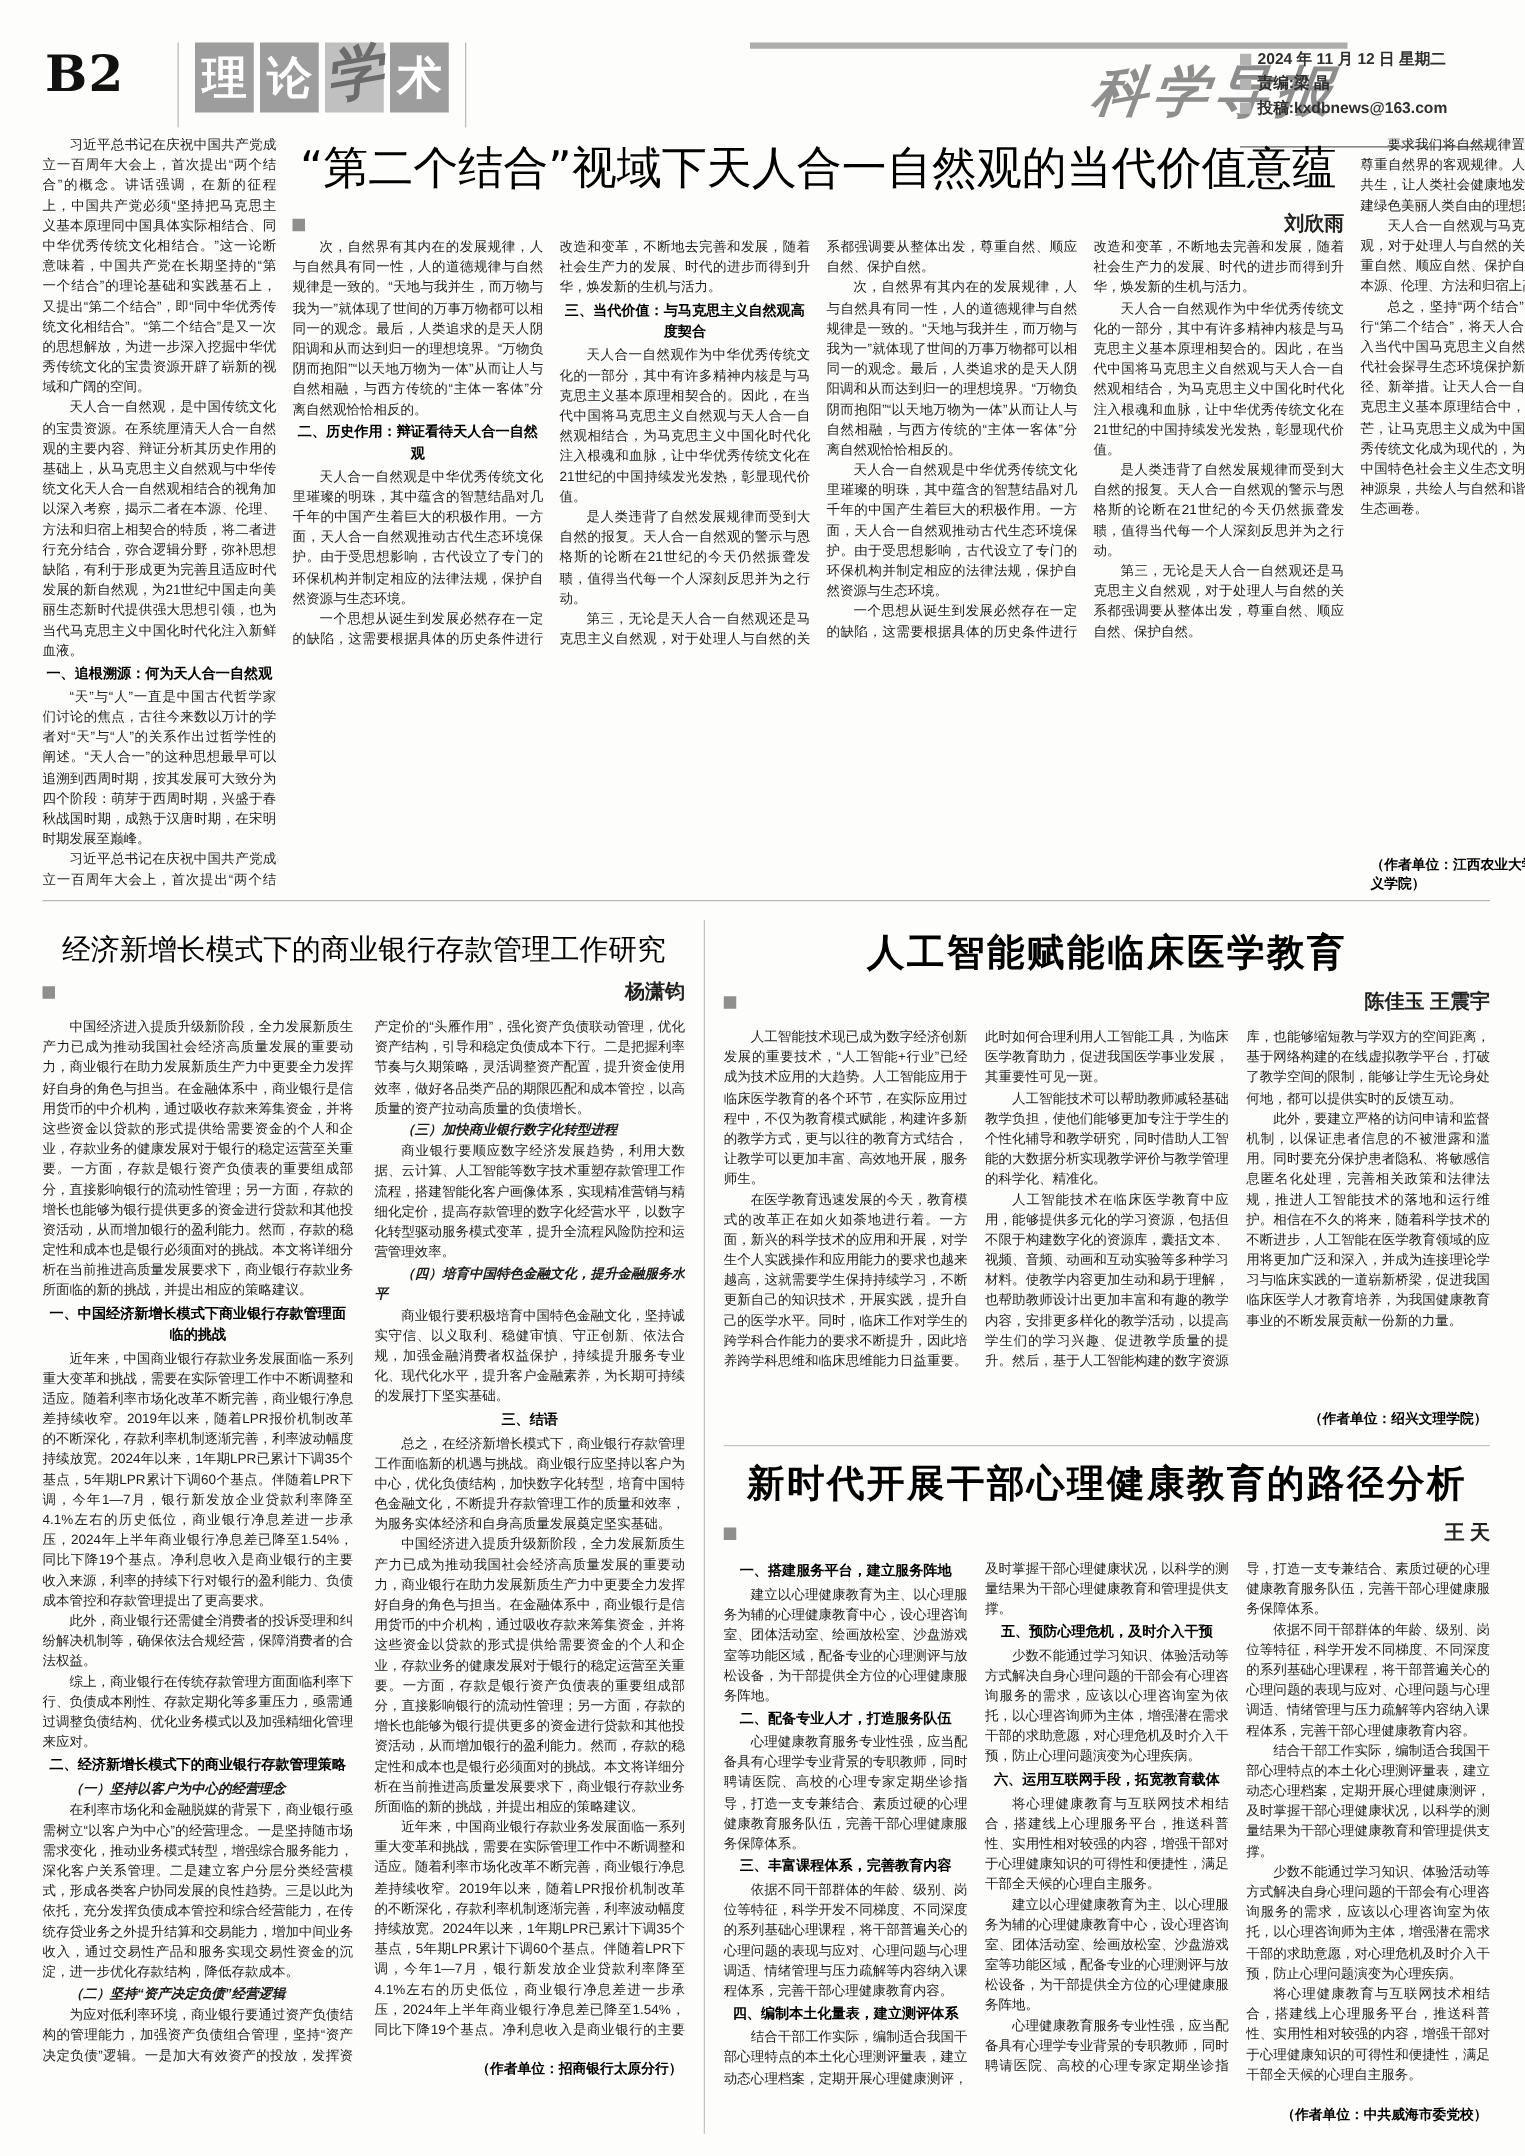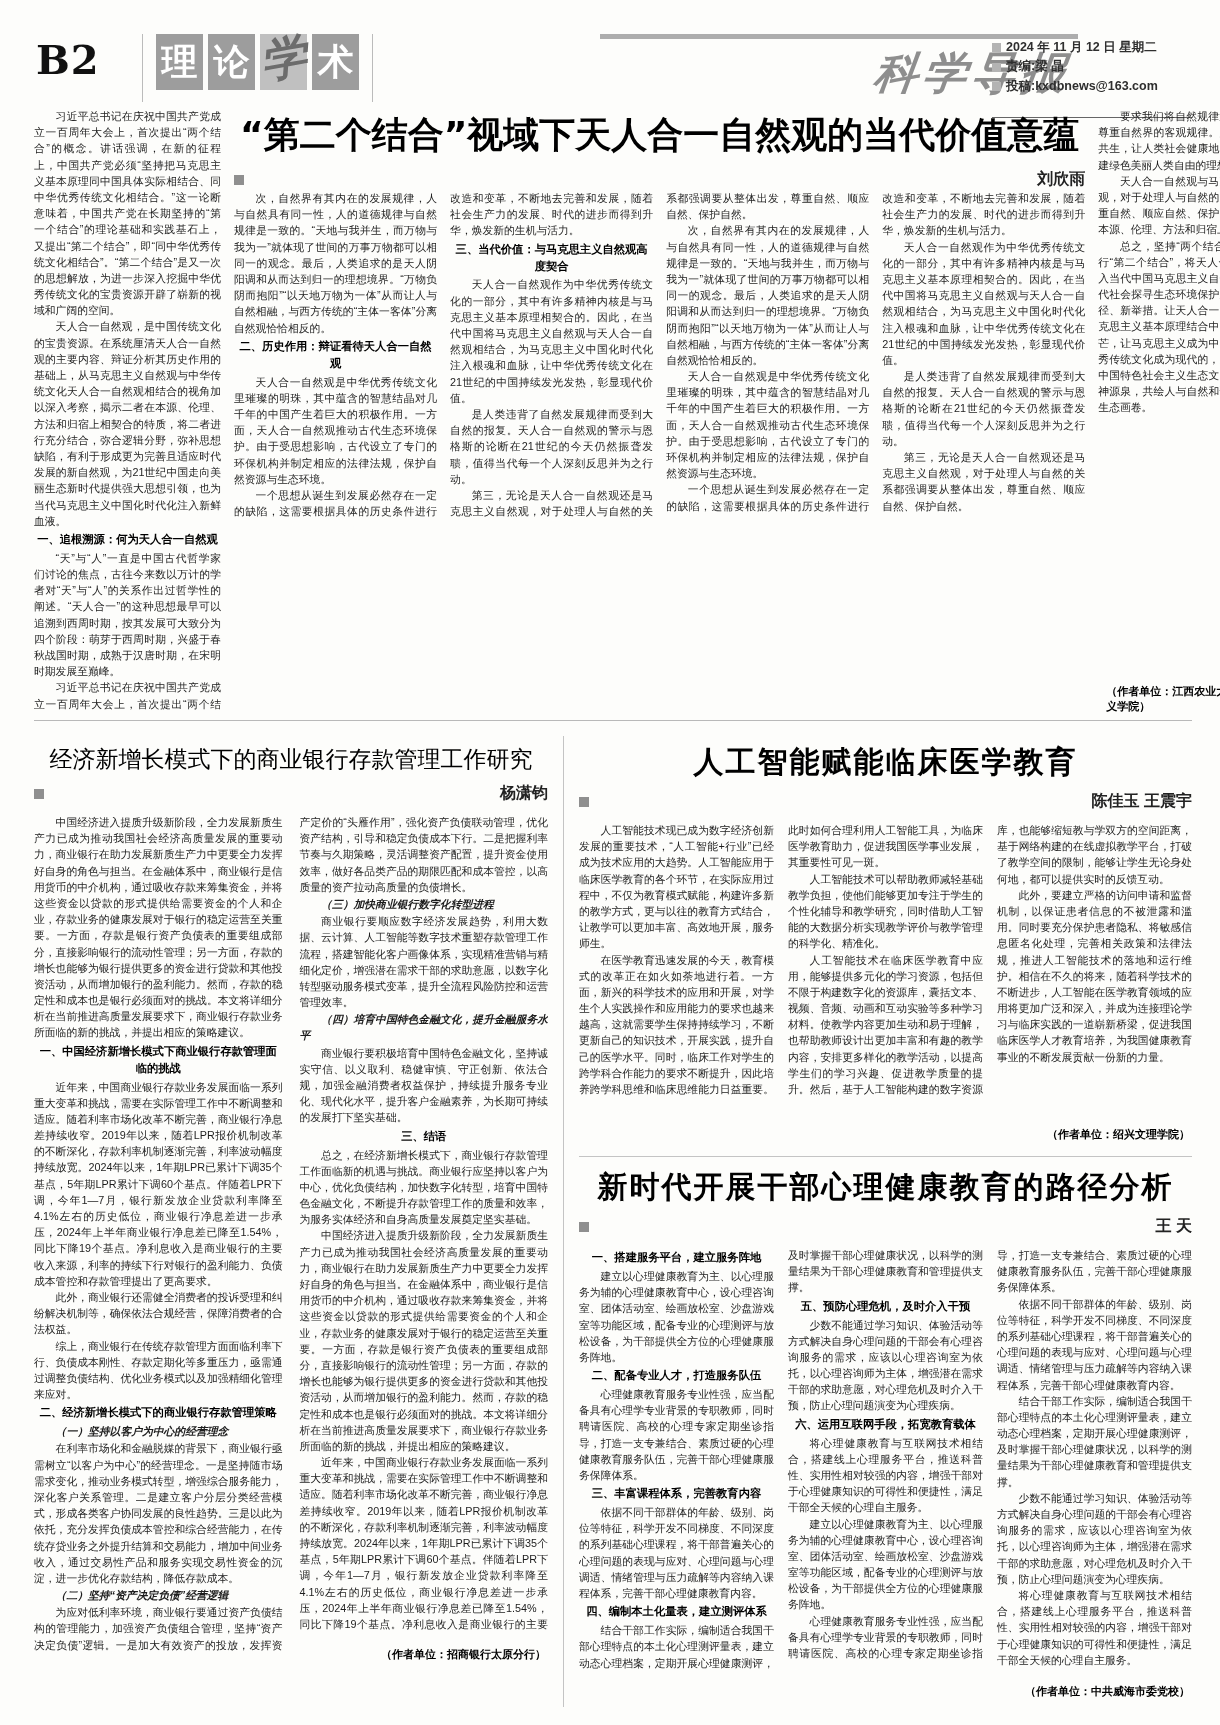--- a/index.html
+++ b/index.html
@@ -28,21 +28,21 @@
   .bodytext h4 { text-align:center; font-size:11.3px; font-weight:bold; color:#000; margin:2px 0; }
   .bodytext h5 { font-weight:bold; font-style:italic; text-indent:2em; font-size:10.8px; margin:1px 0; }
   .byline { display:flex; align-items:center; justify-content:space-between; gap:7px; font-size:16px; font-weight:bold; color:#222; }
   .byline .sq { width:10px; height:10px; background:#8f8f8f; }
   .attr { position:absolute; bottom:0; right:2px; background:#fdfdfb; font-weight:bold; font-size:11px; padding-left:8px; color:#000; }
 
   
   .toparticle { position:absolute; top:108px; left:34px; right:28px; height:606px; display:flex; gap:13px; }
   .sidecol { width:187px; flex:0 0 auto; overflow:hidden; position:relative; height:100%; }
   .centerzone { flex:1 1 auto; display:flex; flex-direction:column; }
-  .mainhead { font-family:"DejaVu Sans",sans-serif; font-weight:bold; font-size:36px; letter-spacing:0px; color:#000; text-align:center; line-height:1.25; margin:4px 6px 0; white-space:nowrap; }
+  .mainhead { font-family:"DejaVu Sans",sans-serif; font-weight:normal; font-size:36px; letter-spacing:0px; color:#000; text-align:center; line-height:1.25; margin:4px 6px 0; white-space:nowrap; }
   .cols4 { height:468px; overflow:hidden; column-count:4; column-gap:13px; }
   .centerzone .byline { margin-top:12px; }
 
   
   .hsep { position:absolute; top:720px; left:34px; right:28px; height:1px; background:#b9b9b9; }
 
   
   .bottom { position:absolute; top:732px; left:34px; right:28px; bottom:18px; display:flex; }
   .bankart { width:514px; flex:0 0 auto; display:flex; flex-direction:column; }
   .vsep { width:1px; background:#c4c4c4; margin:4px 15px 0 15px; flex:0 0 auto; }
@@ -144,21 +144,21 @@
           <h4>一、中国经济新增长模式下商业银行存款管理面临的挑战</h4>
           <p>近年来，中国商业银行存款业务发展面临一系列重大变革和挑战，需要在实际管理工作中不断调整和适应。随着利率市场化改革不断完善，商业银行净息差持续收窄。2019年以来，随着LPR报价机制改革的不断深化，存款利率机制逐渐完善，利率波动幅度持续放宽。2024年以来，1年期LPR已累计下调35个基点，5年期LPR累计下调60个基点。伴随着LPR下调，今年1—7月，银行新发放企业贷款利率降至4.1%左右的历史低位，商业银行净息差进一步承压，2024年上半年商业银行净息差已降至1.54%，同比下降19个基点。净利息收入是商业银行的主要收入来源，利率的持续下行对银行的盈利能力、负债成本管控和存款管理提出了更高要求。</p>
           <p>此外，商业银行还需健全消费者的投诉受理和纠纷解决机制等，确保依法合规经营，保障消费者的合法权益。</p>
           <p>综上，商业银行在传统存款管理方面面临利率下行、负债成本刚性、存款定期化等多重压力，亟需通过调整负债结构、优化业务模式以及加强精细化管理来应对。</p>
           <h4>二、经济新增长模式下的商业银行存款管理策略</h4>
           <h5>（一）坚持以客户为中心的经营理念</h5>
           <p>在利率市场化和金融脱媒的背景下，商业银行亟需树立“以客户为中心”的经营理念。一是坚持随市场需求变化，推动业务模式转型，增强综合服务能力，深化客户关系管理。二是建立客户分层分类经营模式，形成各类客户协同发展的良性趋势。三是以此为依托，充分发挥负债成本管控和综合经营能力，在传统存贷业务之外提升结算和交易能力，增加中间业务收入，通过交易性产品和服务实现交易性资金的沉淀，进一步优化存款结构，降低存款成本。</p>
           <h5>（二）坚持“资产决定负债”经营逻辑</h5>
           <p>为应对低利率环境，商业银行要通过资产负债结构的管理能力，加强资产负债组合管理，坚持“资产决定负债”逻辑。一是加大有效资产的投放，发挥资产定价的“头雁作用”，强化资产负债联动管理，优化资产结构，引导和稳定负债成本下行。二是把握利率节奏与久期策略，灵活调整资产配置，提升资金使用效率，做好各品类产品的期限匹配和成本管控，以高质量的资产拉动高质量的负债增长。</p>
           <h5>（三）加快商业银行数字化转型进程</h5>
-          <p>商业银行要顺应数字经济发展趋势，利用大数据、云计算、人工智能等数字技术重塑存款管理工作流程，搭建智能化客户画像体系，实现精准营销与精细化定价，增强潜在需求干部的求助意愿，以数字化转型驱动服务模式变革，提升全流程风险防控和运营管理效率。</p>
+          <p>商业银行要顺应数字经济发展趋势，利用大数据、云计算、人工智能等数字技术重塑存款管理工作流程，搭建智能化客户画像体系，实现精准营销与精细化定价，提高存款管理的数字化经营水平，以数字化转型驱动服务模式变革，提升全流程风险防控和运营管理效率。</p>
           <h5>（四）培育中国特色金融文化，提升金融服务水平</h5>
           <p>商业银行要积极培育中国特色金融文化，坚持诚实守信、以义取利、稳健审慎、守正创新、依法合规，加强金融消费者权益保护，持续提升服务专业化、现代化水平，提升客户金融素养，为长期可持续的发展打下坚实基础。</p>
           <h4>三、结语</h4>
           <p>总之，在经济新增长模式下，商业银行存款管理工作面临新的机遇与挑战。商业银行应坚持以客户为中心，优化负债结构，加快数字化转型，培育中国特色金融文化，不断提升存款管理工作的质量和效率，为服务实体经济和自身高质量发展奠定坚实基础。</p>
           <p>中国经济进入提质升级新阶段，全力发展新质生产力已成为推动我国社会经济高质量发展的重要动力，商业银行在助力发展新质生产力中更要全力发挥好自身的角色与担当。在金融体系中，商业银行是信用货币的中介机构，通过吸收存款来筹集资金，并将这些资金以贷款的形式提供给需要资金的个人和企业，存款业务的健康发展对于银行的稳定运营至关重要。一方面，存款是银行资产负债表的重要组成部分，直接影响银行的流动性管理；另一方面，存款的增长也能够为银行提供更多的资金进行贷款和其他投资活动，从而增加银行的盈利能力。然而，存款的稳定性和成本也是银行必须面对的挑战。本文将详细分析在当前推进高质量发展要求下，商业银行存款业务所面临的新的挑战，并提出相应的策略建议。</p>
           <p>近年来，中国商业银行存款业务发展面临一系列重大变革和挑战，需要在实际管理工作中不断调整和适应。随着利率市场化改革不断完善，商业银行净息差持续收窄。2019年以来，随着LPR报价机制改革的不断深化，存款利率机制逐渐完善，利率波动幅度持续放宽。2024年以来，1年期LPR已累计下调35个基点，5年期LPR累计下调60个基点。伴随着LPR下调，今年1—7月，银行新发放企业贷款利率降至4.1%左右的历史低位，商业银行净息差进一步承压，2024年上半年商业银行净息差已降至1.54%，同比下降19个基点。净利息收入是商业银行的主要收入来源，利率的持续下行对银行的盈利能力、负债成本管控和存款管理提出了更高要求。</p>
         <div class="attr">（作者单位：招商银行太原分行）</div>
       </div>
     </div>
 

